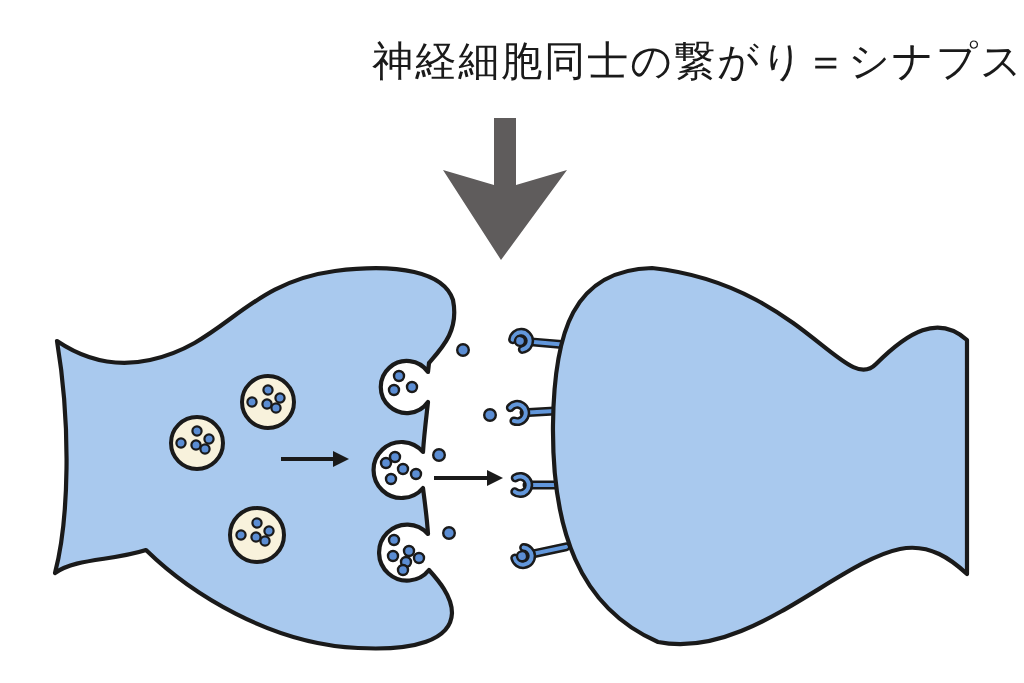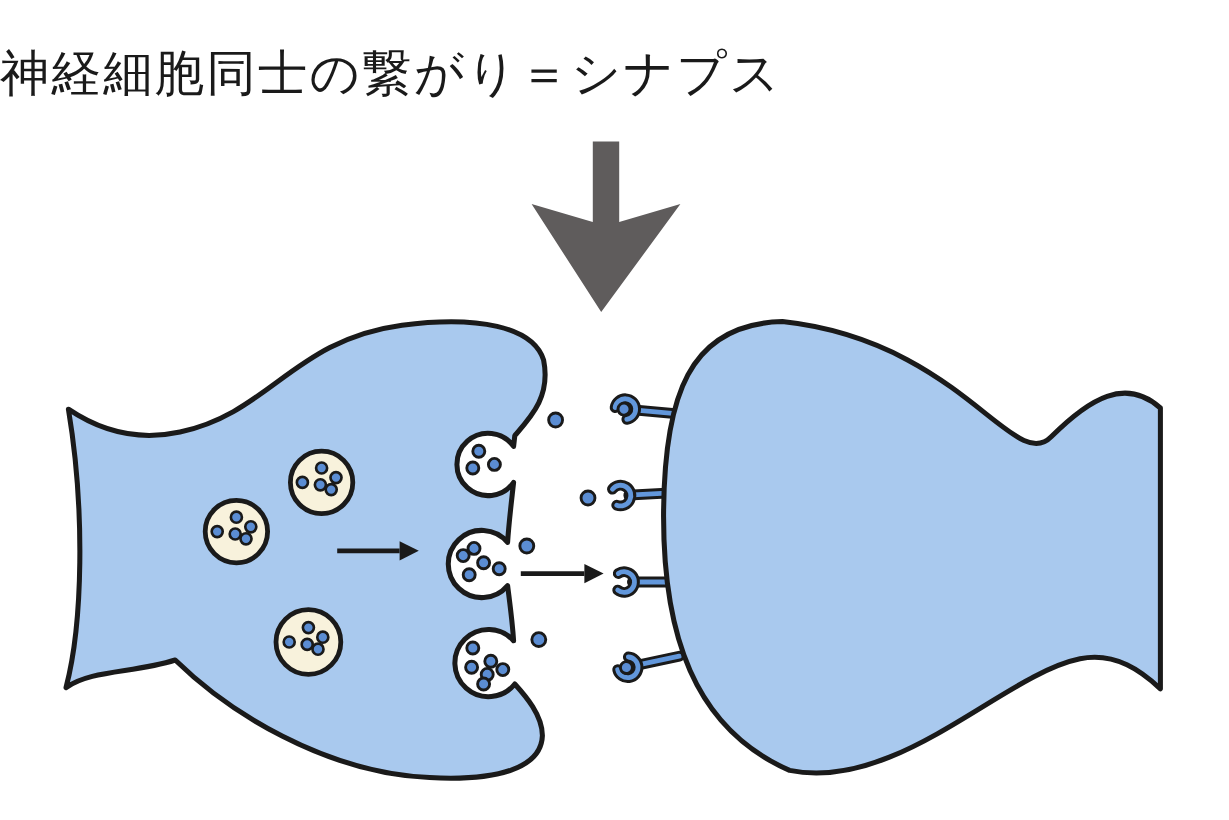--- a/index.html
+++ b/index.html
@@ -4,21 +4,21 @@
 <style>
   :root{
     --c-neuron-fill:#A9C9EE; --c-outline:#1A1A1A; --c-vesicle-fill:#F8F2DC;
     --c-dot-fill:#5B8DD3; --c-receptor-fill:#6297DB; --c-gray-arrow:#5F5C5C;
     --c-background:#FFFFFF; --c-white:#FFFFFF;
   }
   html,body{margin:0;padding:0;}
   body{background:var(--c-background);}
   .stage{position:relative;width:1024px;height:683px;background:var(--c-background);
          font-family:"Liberation Sans","DejaVu Sans",sans-serif;overflow:hidden;}
-  .title{position:absolute;top:34px;left:0;width:100%;text-align:left;
+  .title{position:absolute;top:34px;left:0;width:100%;text-align:right;
          font-size:41px;font-weight:500;letter-spacing:2px;color:var(--c-outline);
          white-space:nowrap;}
   svg{position:absolute;left:0;top:0;}
   .gray-arrow{fill:var(--c-gray-arrow);}
   .neuron{fill:var(--c-neuron-fill);stroke:var(--c-outline);stroke-width:4.2;stroke-linejoin:round;}
   .vesicle{fill:var(--c-vesicle-fill);stroke:var(--c-outline);stroke-width:4;}
   .dot{fill:var(--c-dot-fill);stroke:var(--c-outline);stroke-width:2.4;}
   .vdot{fill:var(--c-dot-fill);stroke:var(--c-outline);stroke-width:2.2;}
   .aline{stroke:var(--c-outline);stroke-width:4;fill:none;}
   .ahead{fill:var(--c-outline);}

